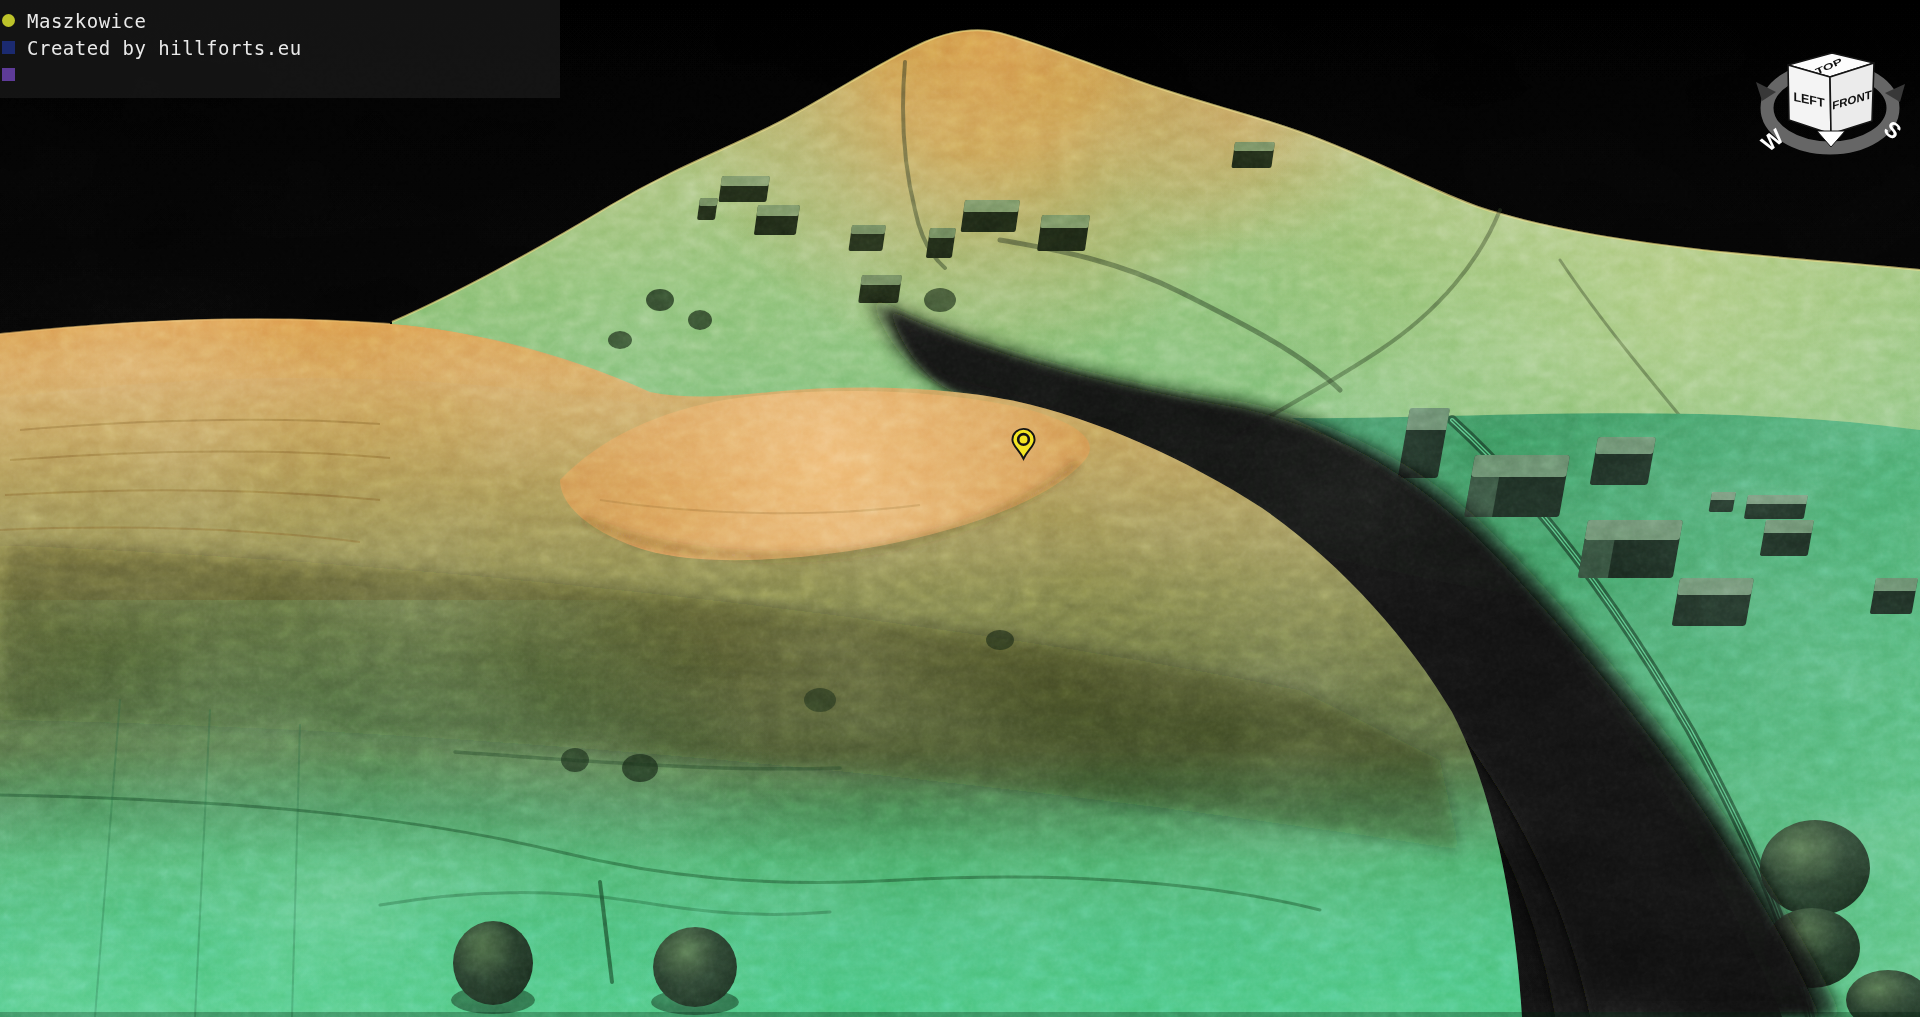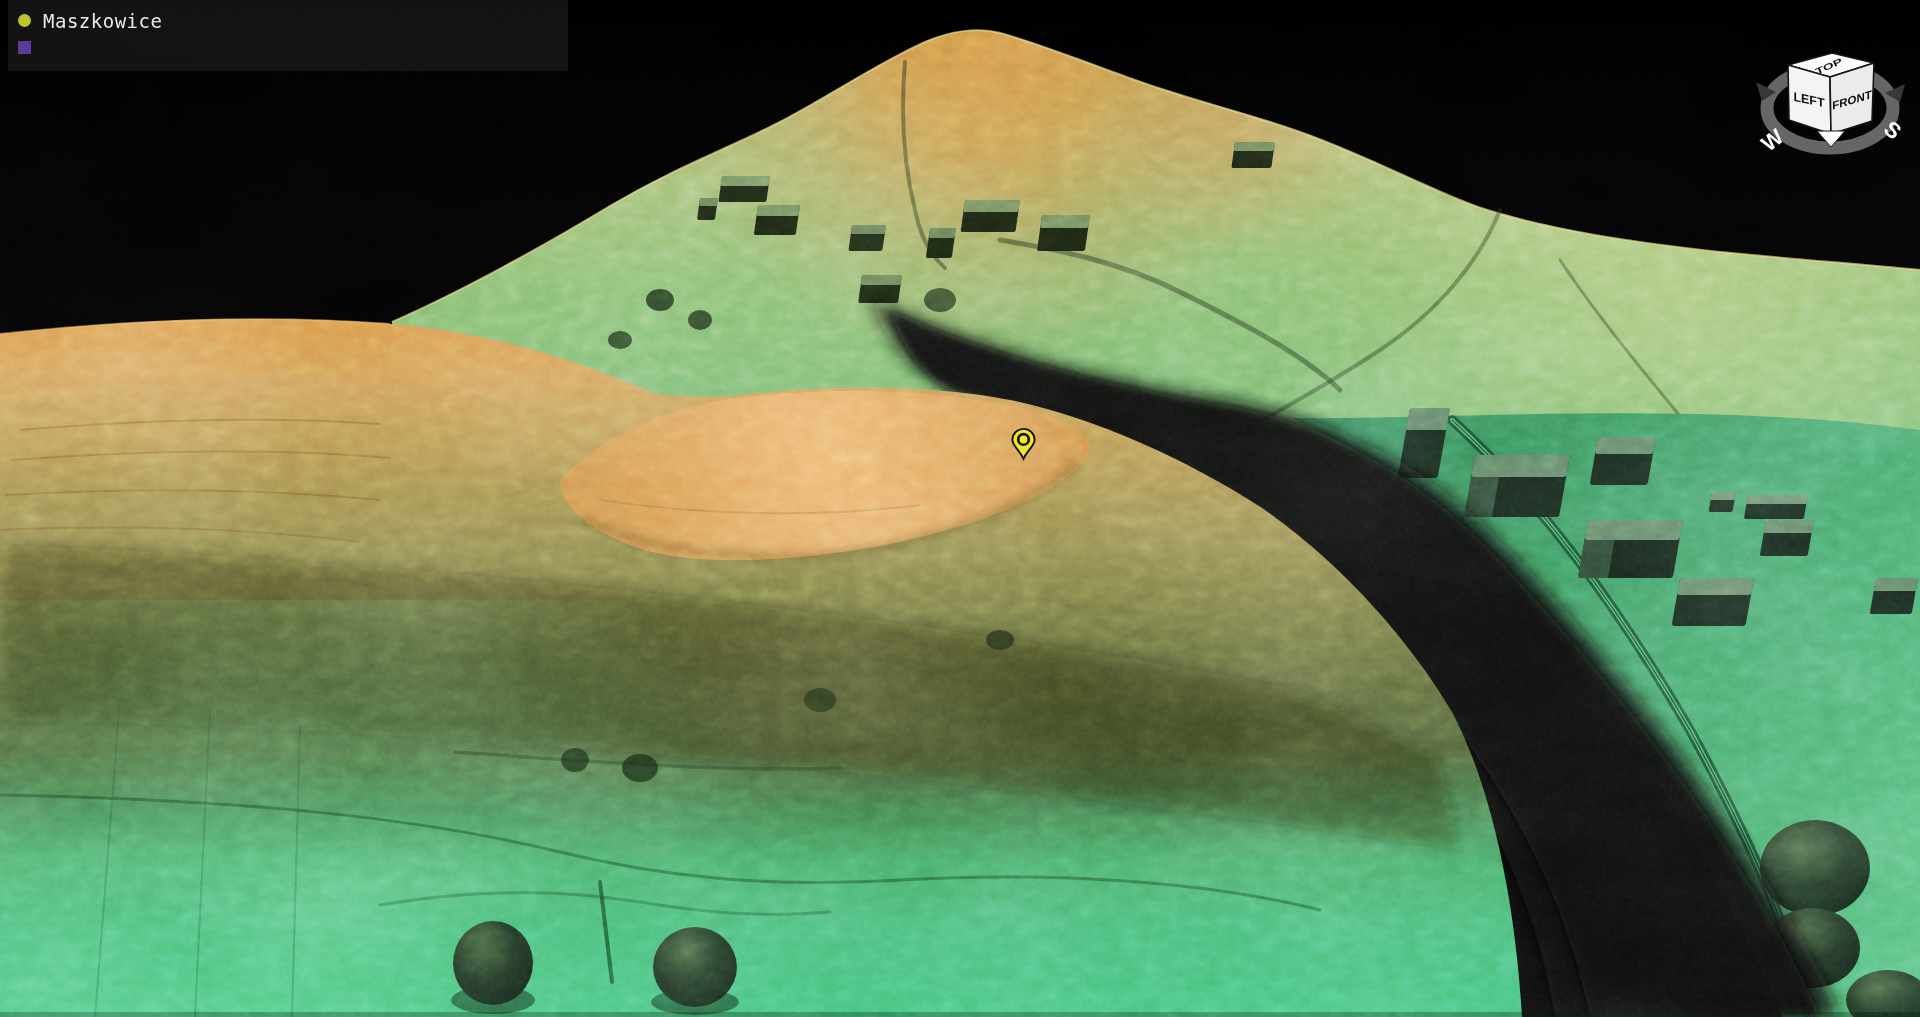--- a/index.html
+++ b/index.html
@@ -1,22 +1,22 @@
 <!DOCTYPE html>
 <html><head>
 <meta charset="utf-8">
 <style>
   html,body{margin:0;padding:0;background:#000;}
   .stage{position:relative;width:1920px;height:1017px;overflow:hidden;background:#030303;
          font-family:"Liberation Sans",sans-serif;}
   .terrain-svg{position:absolute;left:0;top:0;width:1920px;height:1017px;display:block;cursor:grab;}
 
   
-  .legend{position:absolute;left:8px;top:0;background:rgba(26,26,26,.72);
-          padding:7px 18px 10px 10px;min-width:560px;box-sizing:border-box;}
+  .legend{position:absolute;left:0;top:0;background:rgba(26,26,26,.72);
+          padding:7px 18px 10px 2px;min-width:560px;box-sizing:border-box;}
   .legend-row{display:flex;align-items:center;height:27px;}
   .swatch{width:13px;height:13px;flex:0 0 13px;margin-right:12px;}
   .sw-site{background:#bdc32a;border-radius:50%;}
   .sw-credit{background:#1b2a70;}
   .sw-source{background:#5e3b98;}
   .legend-label{color:#e9e9e9;font-family:"DejaVu Sans Mono",monospace;font-size:19px;
                 letter-spacing:.5px;white-space:nowrap;}
 
   
   .pin{position:absolute;left:1010px;top:427px;width:27px;height:34px;cursor:pointer;}
@@ -316,20 +316,24 @@
       <circle cx="18" cy="16.8" r="7.2" fill="none" stroke="#141414" stroke-width="3.6"></circle>
     </svg>
   </div>
 
   <div class="legend">
     <div class="legend-row">
       <span class="swatch sw-site"></span>
       <span class="legend-label">Maszkowice</span>
     </div>
     <div class="legend-row">
+      <span class="swatch sw-credit"></span>
+      <span class="legend-label">Created by hillforts.eu</span>
+    </div>
+    <div class="legend-row">
       <span class="swatch sw-source"></span>
     </div>
   </div>
 
   <svg class="navcube" viewBox="1730 30 200 135" xmlns="http://www.w3.org/2000/svg">
 
     <ellipse cx="1830" cy="108" rx="63" ry="40" fill="none" stroke="#6b6b6b" stroke-width="13" opacity=".95"></ellipse>
     <polygon points="1756,82 1776,92 1762,101" fill="#383838"></polygon>
     <polygon points="1905,84 1885,93 1900,102" fill="#383838"></polygon>
 

